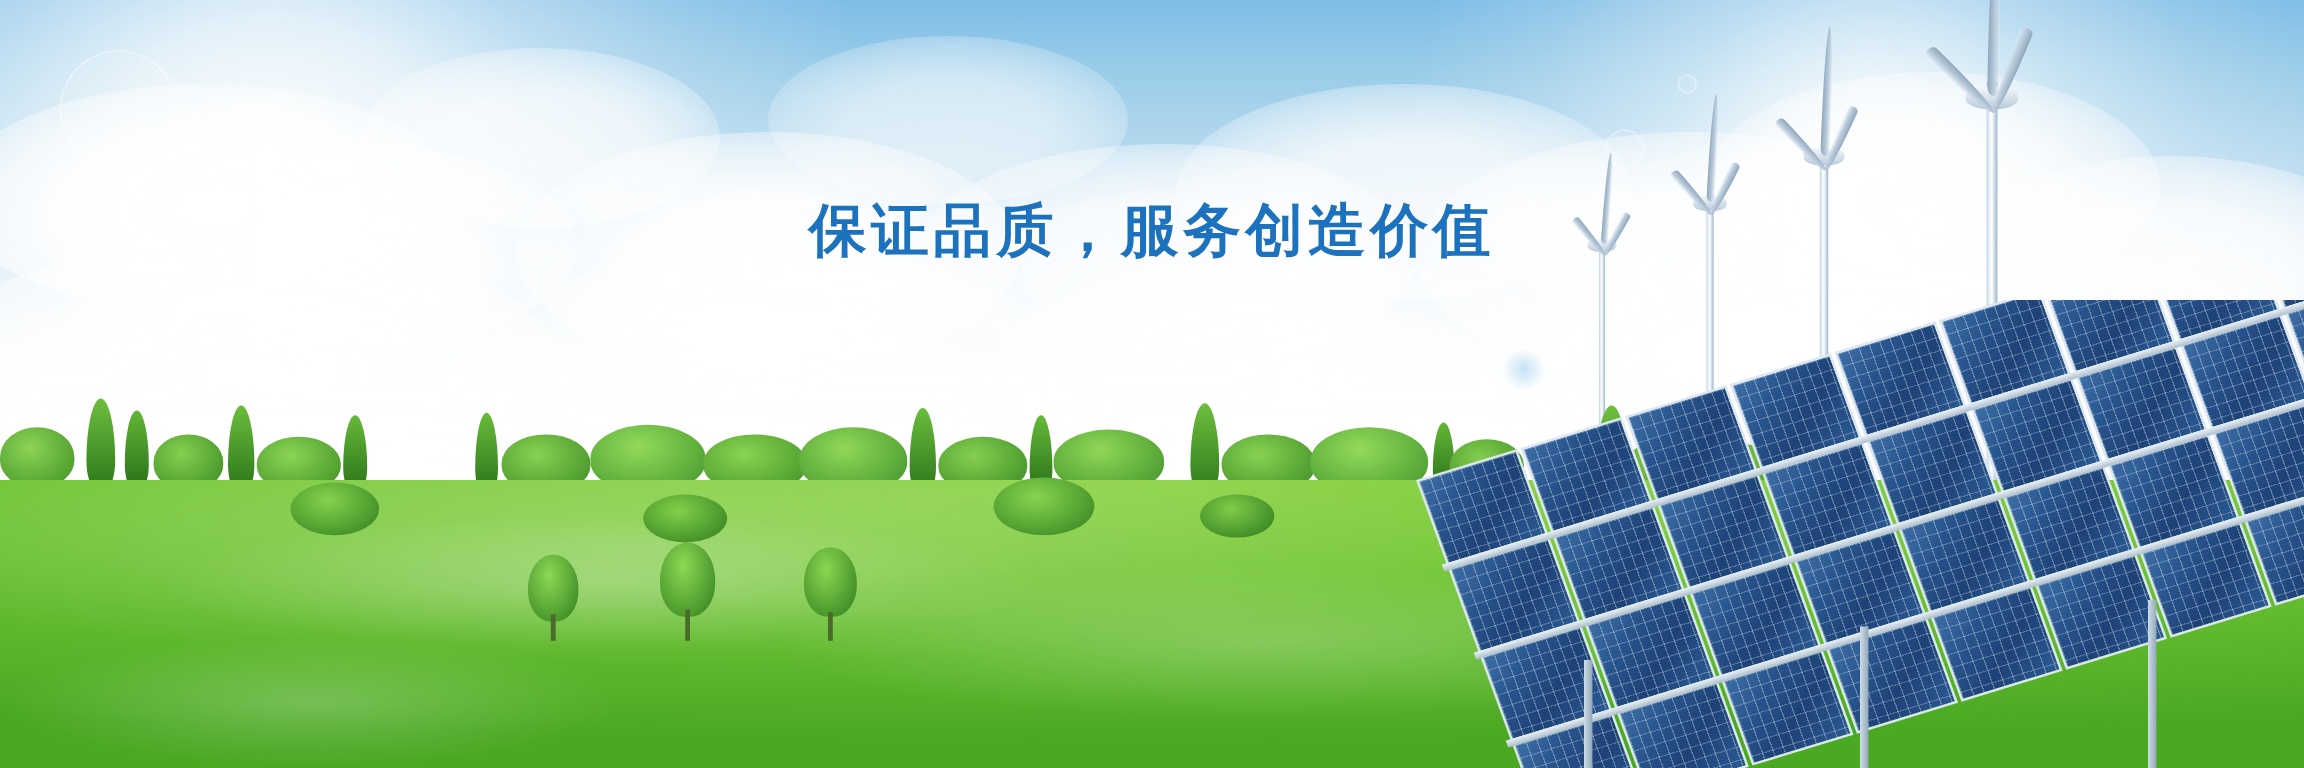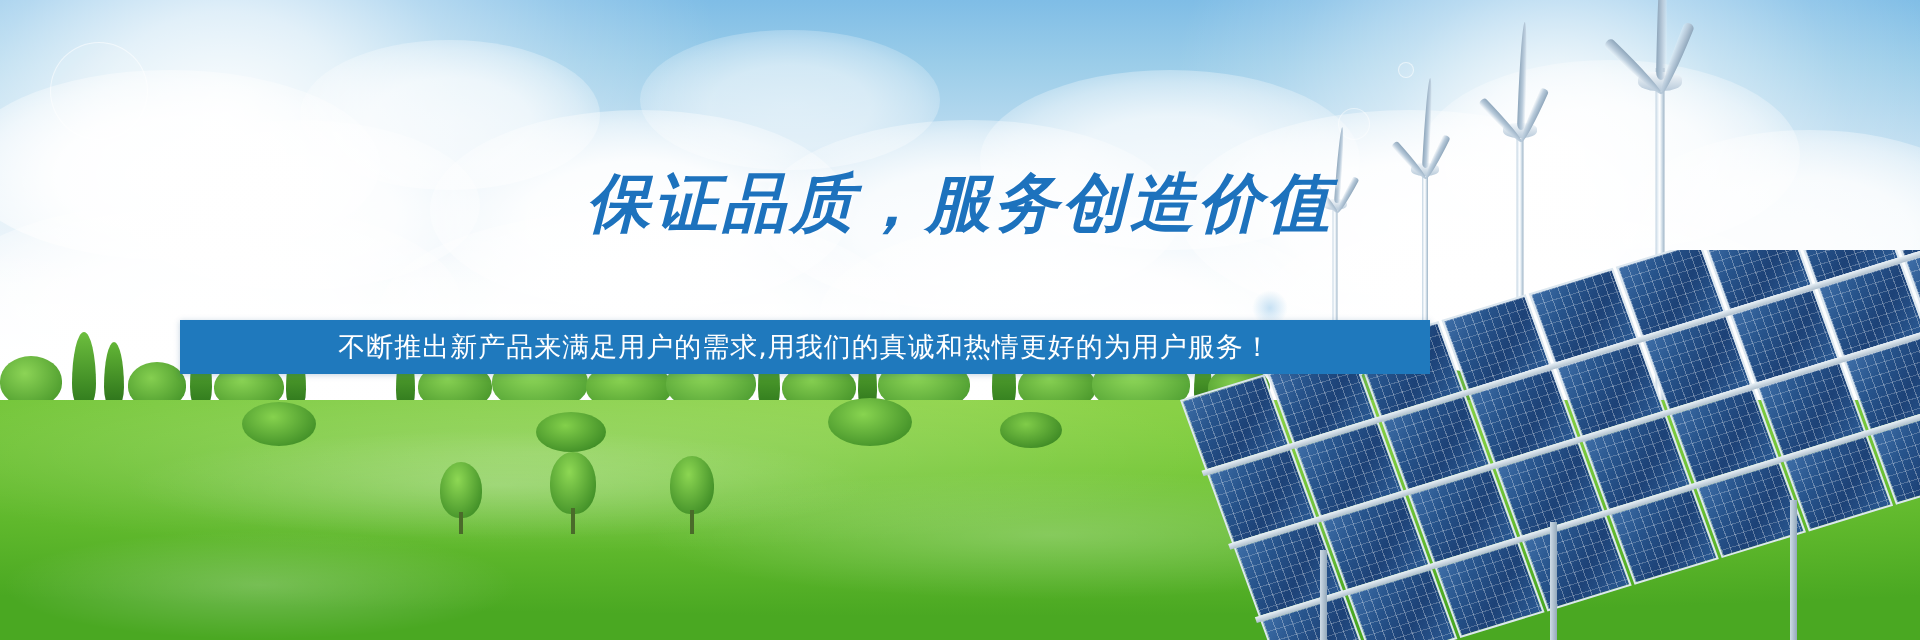--- a/index.html
+++ b/index.html
@@ -139,28 +139,27 @@
     background:radial-gradient(ellipse at 50% 50%,rgba(255,255,255,.22),rgba(255,255,255,0) 70%);
     pointer-events:none;
   }
   .bush{position:absolute;border-radius:50%;}
 
   
   .headline{
     position:absolute;
     left:0;right:0;
     text-align:center;
-    font-size:64px;
+    font-size:48px;
     font-weight:bold;
     letter-spacing:4px;
     color:#1d72bd;
     text-shadow:0 2px 4px rgba(255,255,255,.85),0 0 14px rgba(255,255,255,.7);
     white-space:nowrap;
     font-family:"DejaVu Sans","Liberation Sans",sans-serif;
-    font-style:italic;
   }
   .subbar{
     position:absolute;
     background:#1f79bd;
     display:flex;align-items:center;justify-content:center;
     box-shadow:0 1px 6px rgba(20,80,130,.25);
   }
   .subbar span{
     color:#ffffff;
     font-size:27px;
@@ -330,17 +329,14 @@
     </div>
     <div class="panel-leg" style="left:170px;top:300px;width:7px;height:95px;"></div>
     <div class="panel-leg" style="left:400px;top:272px;width:7px;height:120px;"></div>
     <div class="panel-leg" style="left:640px;top:250px;width:7px;height:140px;"></div>
   </div>
 
   <div style="position:absolute;left:1252px;top:290px;width:36px;height:36px;border-radius:50%;background:radial-gradient(circle,rgba(180,215,240,.75),rgba(180,215,240,0) 70%);"></div>
 
   <h1 class="headline" style="top:160px;margin:0;">保证品质，服务创造价值</h1>
 
-  <div class="subbar" style="left:180px;top:320px;width:1250px;height:54px;">
-    <span>不断推出新产品来满足用户的需求,用我们的真诚和热情更好的为用户服务！</span>
-  </div>
 
 </div>
 
 </body></html>

